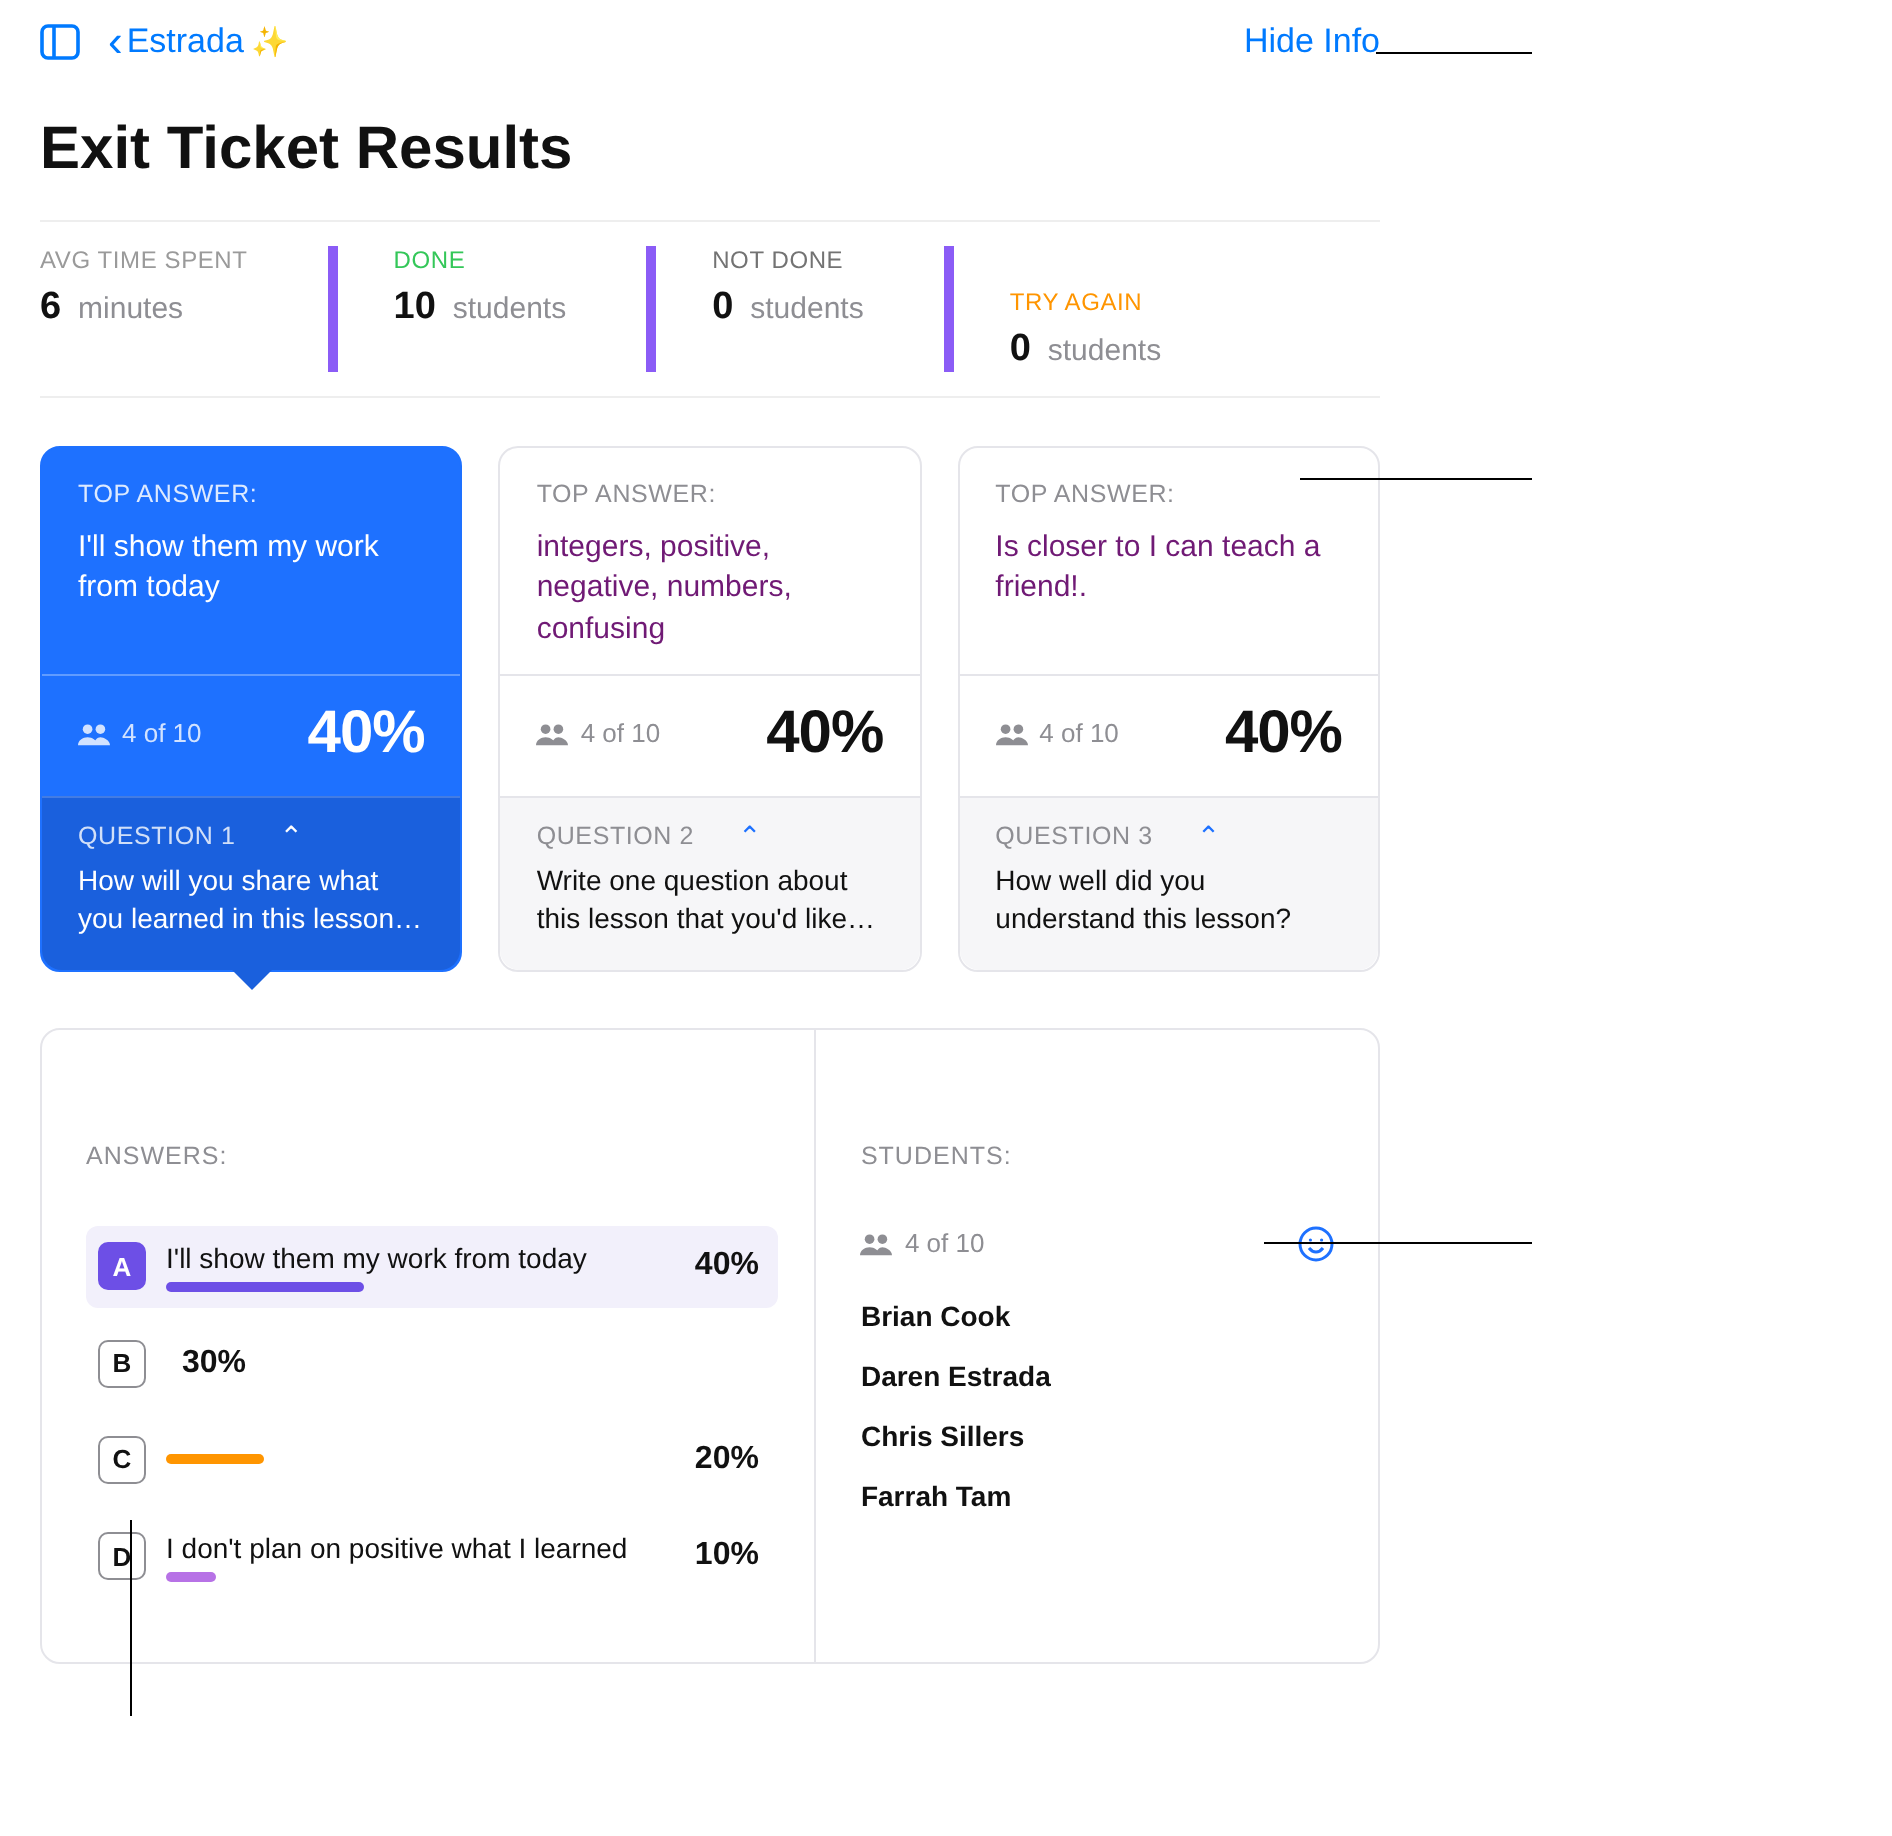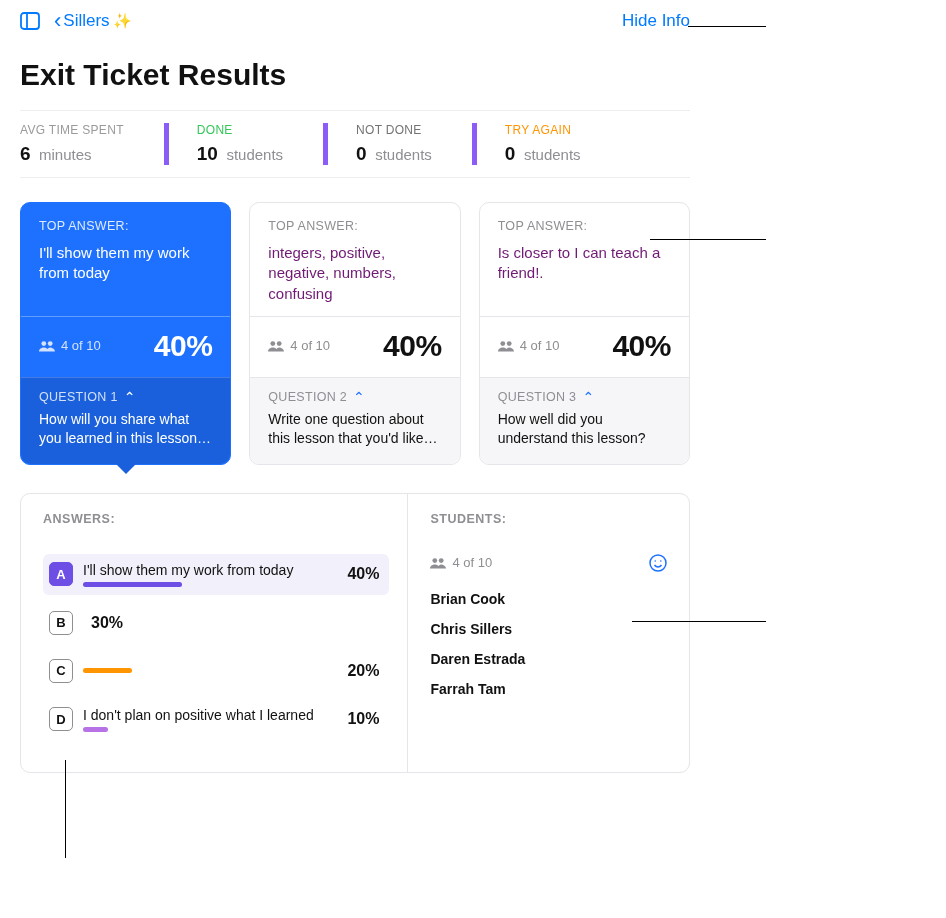--- a/index.html
+++ b/index.html
@@ -33,21 +33,21 @@
       display:flex;
       border-top: 1px solid #eee;
       border-bottom: 1px solid #eee;
       padding: 12px 0;
     }
     .stat {
       padding-right: 40px;
       border-right: 5px solid #8b5cf6;
       margin-right: 28px;
     }
-    .stat:last-child { border-right: none; }
+    .stat:last-child { border-right: none; margin-top: 21px; }
     .stat-label { font-size: 12px; letter-spacing: 0.3px; font-weight: 500; margin-bottom: 6px; }
     .lbl-avg { color: #9a9a9a; }
     .lbl-done { color: #34c759; }
     .lbl-notdone { color: #737373; }
     .lbl-tryagain { color: #ff9500; }
     .stat-value { font-size: 19px; font-weight: 700; color: #111; }
     .stat-unit { font-size: 15px; font-weight: 400; color: #8e8e93; margin-left: 4px; }
 
     .cards {
       display: flex;
@@ -100,21 +100,21 @@
     .people-icon-svg { width:16px; height:14px; }
     .pct { font-size: 30px; font-weight: 700; color: #111; letter-spacing: -0.5px;}
     .card.active .pct { color: #fff; }
     .card-bot {
       background: #f6f6f8;
       padding: 12px 18px 16px 18px;
       border-radius: 0 0 10px 10px;
       border-top: 1px solid #e5e5ea;
     }
     .card.active .card-bot { background: #1a60dd; border-top: 1px solid rgba(255,255,255,0.18); }
-    .q-line { display:flex; align-items:center; gap:6px; margin-bottom:6px; }
+    .q-line { display:flex; align-items:center; gap:22px; margin-bottom:6px; }
     .q-label { font-size:12.5px; letter-spacing:0.3px; color:#8e8e93; }
     .card.active .q-label { color: rgba(255,255,255,0.8); }
     .chev-up { color:#1e71ff; font-size:14px; line-height:1;}
     .card.active .chev-up { color:#fff; }
     .q-text { font-size:14px; color:#111; line-height:1.35; display: -webkit-box; -webkit-line-clamp:2; -webkit-box-orient:vertical; overflow:hidden;}
     .card.active .q-text { color:#fff; }
     .card.active::after {
       content:"";
       position:absolute;
       bottom:-10px;
@@ -134,21 +134,21 @@
     }
     .answers-col {
       flex: 1 1 58%;
       padding: 18px 18px 24px 22px;
       border-right: 1px solid #e5e5ea;
     }
     .students-col {
       flex: 1 1 42%;
       padding: 18px 22px 24px 22px;
     }
-    .sec-label { font-size:12.5px; letter-spacing:0.5px; color:#8e8e93; font-weight:700; margin-bottom: 28px;}
+    .sec-label { font-size:12.5px; letter-spacing:0.5px; color:#8e8e93; font-weight:400; margin-bottom: 28px; margin-top: 38px;}
     .answer-row {
       display:flex;
       align-items:center;
       gap: 10px;
       padding: 8px 10px 8px 6px;
       border-radius: 6px;
       margin-bottom: 8px;
     }
     .answer-row.selected { background: #f2f0fb; }
     .letter-badge {
@@ -186,21 +186,21 @@
   <div class="topbar">
     <div class="topbar-left">
       <span class="sidebar-toggle-icon">
         <svg width="20" height="18" viewBox="0 0 20 18" fill="none" stroke="#007aff" stroke-width="1.8">
           <rect x="1" y="1" width="18" height="16" rx="3"></rect>
           <line x1="7" y1="1" x2="7" y2="17"></line>
         </svg>
       </span>
       <span class="back-link">
         <span class="back-chevron">‹</span>
-        <span>Sillers</span>
+        <span>Estrada</span>
         <span class="sparkle">✨</span>
       </span>
     </div>
     <span class="hide-info">Hide Info</span>
   </div>
 
   <h1 class="page-title">Exit Ticket Results</h1>
 
   <div class="stats-row">
     <div class="stat">
@@ -361,22 +361,22 @@
         <span class="smiley">
           <svg width="18" height="18" viewBox="0 0 18 18" fill="none" stroke="#1e71ff" stroke-width="1.5">
               <circle cx="9" cy="9" r="8"></circle>
               <circle cx="6.2" cy="7" r="0.8" fill="#1e71ff" stroke="none"></circle>
               <circle cx="11.8" cy="7" r="0.8" fill="#1e71ff" stroke="none"></circle>
               <path d="M5.5 11c1 1.3 2 2 3.5 2s2.5-.7 3.5-2"></path>
             </svg>
         </span>
       </div>
       <div class="student-name">Brian Cook</div>
+      <div class="student-name">Daren Estrada</div>
       <div class="student-name">Chris Sillers</div>
-      <div class="student-name">Daren Estrada</div>
       <div class="student-name">Farrah Tam</div>
     </div>
   </div>
 </div>
 
 <div class="callout-line-1"></div>
 <div class="callout-line-2"></div>
 <div class="callout-line-3"></div>
 <div class="callout-line-4"></div>
 

